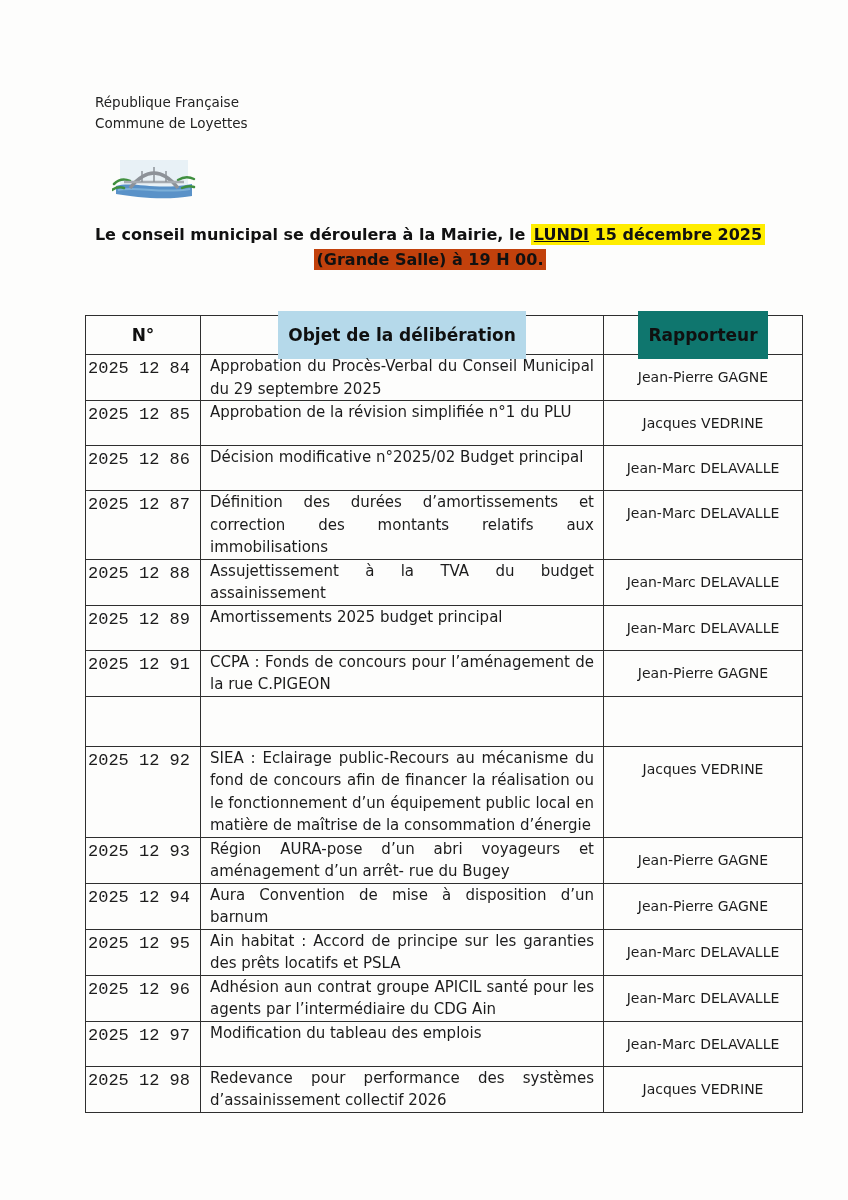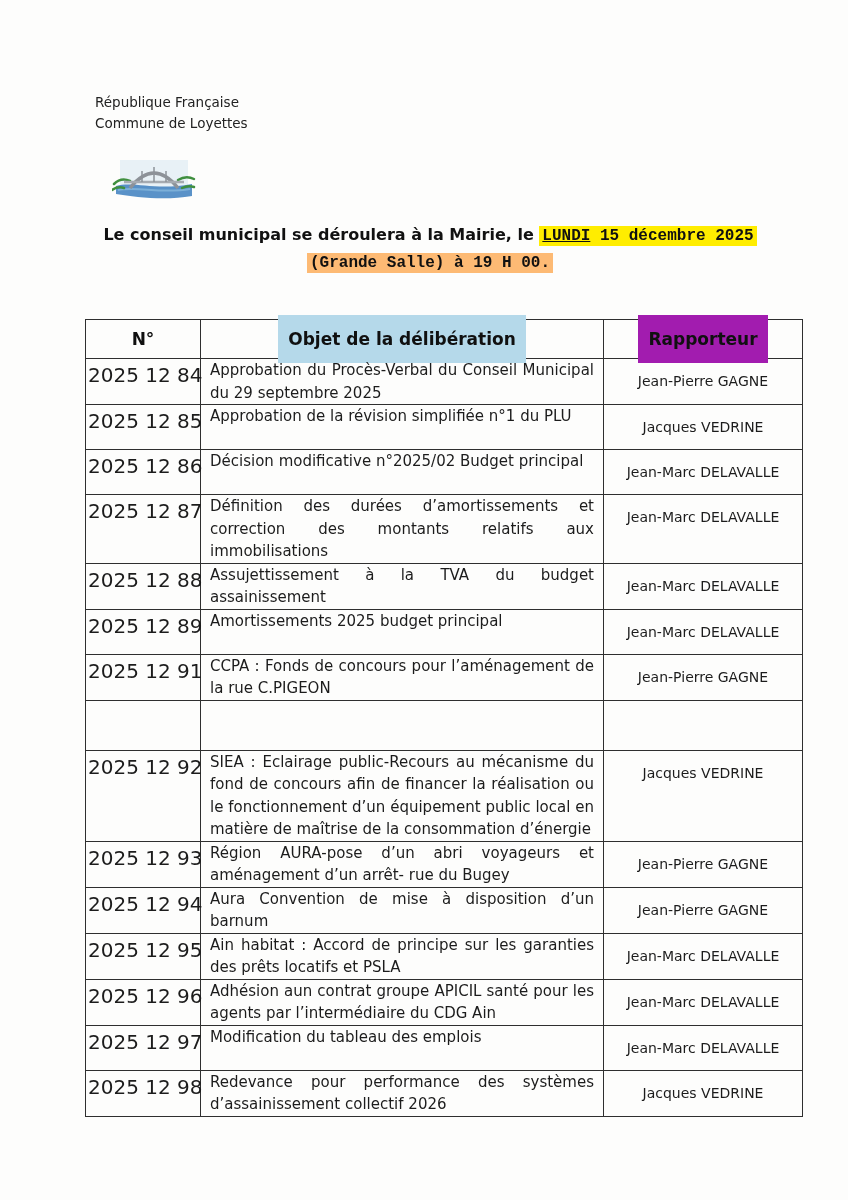--- a/index.html
+++ b/index.html
@@ -35,21 +35,20 @@
     margin: 10px 0 0 80px;
     width: 700px;
     text-align: center;
     font-weight: bold;
     font-size: 16px;
     line-height: 1.6;
     color: #111;
   }
   .hl {
     padding: 1px 3px;
-    font-family: Liberation Mono, monospace;
   }
   .ul {
     text-decoration: underline;
   }
   
   table.agenda {
     border-collapse: collapse;
     table-layout: fixed;
     width: 690px;
     margin: 42px 0 0 85px;
@@ -66,25 +65,26 @@
     font-size: 17px;
     font-weight: bold;
     text-align: center;
     padding: 9px 4px;
     color: #101010;
   }
   .th-hl {
     padding: 14px 10px;
   }
   td.col-num {
-    text-align: center;
+    text-align: left;
     vertical-align: top;
     padding: 4px 2px;
-    font-size: 20px;
+    font-size: 17px;
     white-space: nowrap;
+    font-family: Liberation Mono, monospace;
   }
   td.col-subject {
     text-align: justify;
     vertical-align: top;
     padding: 0 9px;
     line-height: 1.5;
     margin-left: 44px;
   }
   td.col-rapporteur {
     text-align: center;
@@ -120,28 +120,28 @@
       <path d="M18 34 Q 42 4 66 34" fill="none" stroke="#8d9298" stroke-width="3.5"></path>
 
       <line x1="12" y1="28" x2="72" y2="28" stroke="#a6abb1" stroke-width="2.5"></line>
 
       <line x1="30" y1="17" x2="30" y2="28" stroke="#8d9298" stroke-width="1.5"></line>
       <line x1="42" y1="13" x2="42" y2="28" stroke="#8d9298" stroke-width="1.5"></line>
       <line x1="54" y1="17" x2="54" y2="28" stroke="#8d9298" stroke-width="1.5"></line>
     </svg>
   </div>
 
-  <p class="announcement"><span>Le conseil municipal se déroulera à la Mairie, le </span><span class="hl" style="background: rgb(255, 237, 0);"><span class="ul">LUNDI</span><span> 15 décembre 2025</span></span><br><span class="hl" style="background: #fdba74;">(Grande Salle) à 19 H 00.</span></p>
+  <p class="announcement"><span>Le conseil municipal se déroulera à la Mairie, le </span><span class="hl" style="background: rgb(255, 237, 0);"><span class="ul">LUNDI</span><span> 15 décembre 2025</span></span><br><span class="hl" style="background: #c2410c;">(Grande Salle) à 19 H 00.</span></p>
 
   <table class="agenda">
     <thead>
       <tr>
         <th class="col-num"><span>N°</span></th>
         <th class="col-subject"><span class="th-hl" style="background: rgb(181, 217, 234);">Objet de la délibération</span></th>
-        <th class="col-rapporteur"><span class="th-hl" style="background: #a21caf;">Rapporteur</span></th>
+        <th class="col-rapporteur"><span class="th-hl" style="background: #0f766e;">Rapporteur</span></th>
       </tr>
     </thead>
     <tbody>
         <tr>
       <td class="col-num">2025 12 84</td>
       <td class="col-subject">Approbation du Procès-Verbal du Conseil Municipal du 29 septembre 2025</td>
       <td class="col-rapporteur">Jean-Pierre GAGNE</td>
     </tr>
         <tr>
       <td class="col-num">2025 12 85</td>

